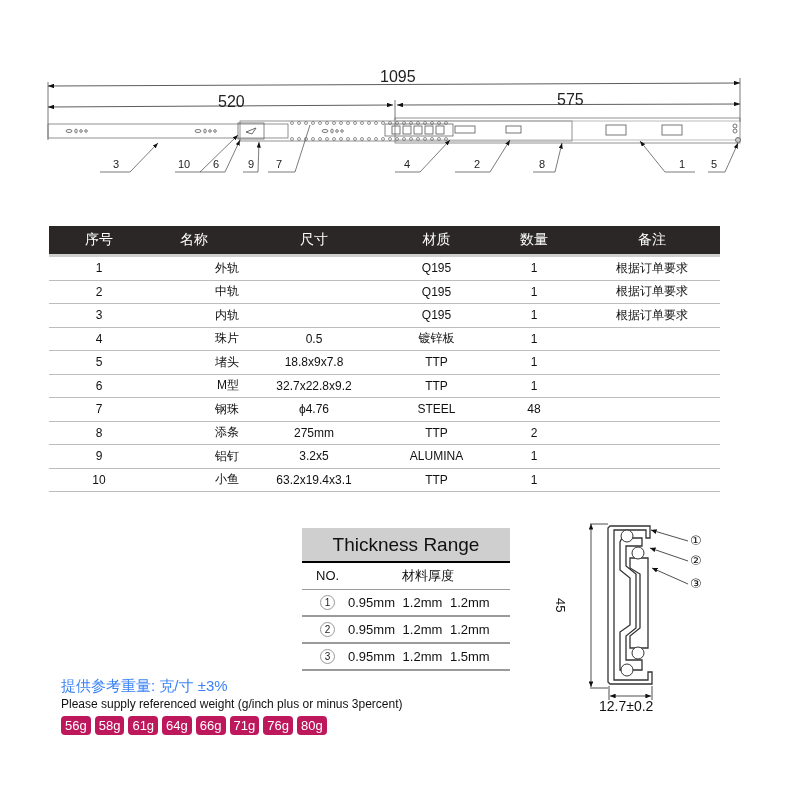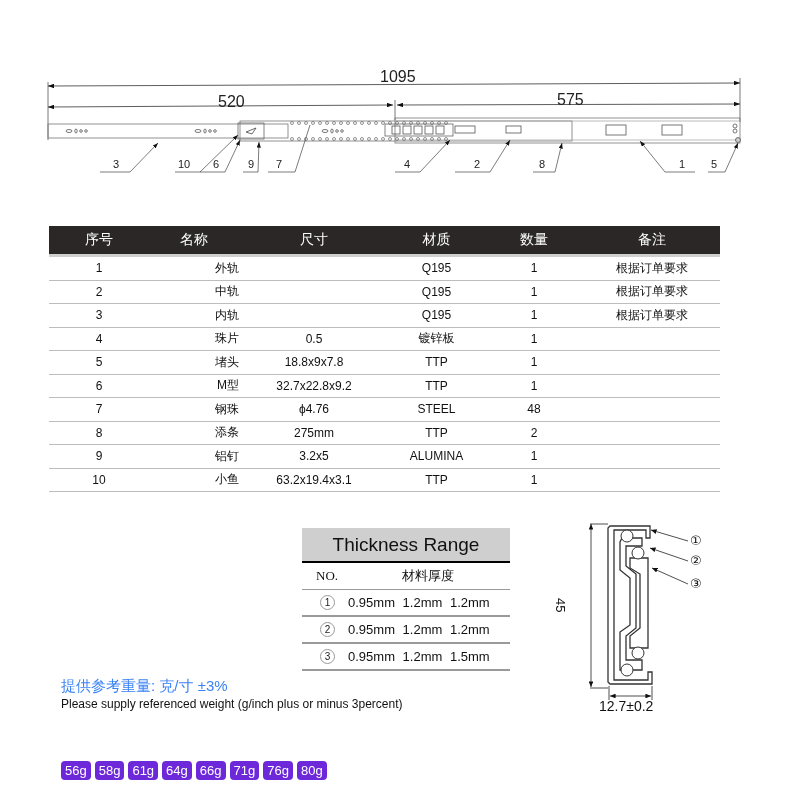--- a/index.html
+++ b/index.html
@@ -19,34 +19,34 @@
   #parts-table td { font-size:12px; height:22.5px; padding:0; text-align:center;
                     border-bottom:1.5px solid #bdbdbd; }
   #parts-table tr.first td { border-top:3px solid #cfcfcf; }
   #parts-table td.name { text-align:right; padding-left:32px;margin-top:24px; }
 
   
   #thk { position:absolute; left:302px; top:528px; width:208px; }
   #thk .title { background:#cfcfcf; height:33px; line-height:33px; text-align:center;
                 font-size:19px; color:#111; border-bottom:2px solid #000000; }
   #thk .hdr { height:26px; line-height:26px; font-size:13px; border-bottom:1.5px solid #9a9a9a; position:relative; }
-  #thk .hdr .no { position:absolute; left:14px;font-family:Liberation Serif, serif; }
+  #thk .hdr .no { position:absolute; left:14px; }
   #thk .hdr .mat { position:absolute; left:100px; }
   #thk .row { height:25px; line-height:25px; font-size:13px; border-bottom:2px solid #9a9a9a; position:relative; }
   #thk .row .circ { position:absolute; left:18px; top:5px; width:13px; height:13px; border:1px solid #999;
                     border-radius:50%; font-size:10px; line-height:13px; text-align:center; color:#222; }
   #thk .row .vals { position:absolute; left:46px; word-spacing:4px; }
 
   
   #weights { position:absolute; left:61px; top:677px; }
   #weights .cn { font-size:15px; color:#3b82f6; }
   #weights .en { font-size:12px; color:#111; margin-top:1px; }
   #weights .chips { margin-top:5px; display:flex; gap:4px; }
-  #weights .chip { background:#6d28d9; color:#fff; border-radius:4px; font-size:13px;
-                   padding:1px 4px; height:17px; line-height:17px;margin-top:45px; }
+  #weights .chip { background:#be185d; color:#fff; border-radius:4px; font-size:13px;
+                   padding:1px 4px; height:17px; line-height:17px; }
 
   
   #section { position:absolute; left:560px; top:510px; width:160px; height:210px; }
 </style>
 </head>
 <body>
 
 <div id="drawing">
   <svg width="800" height="200" style="position:absolute;left:0;top:0">
     <defs>

